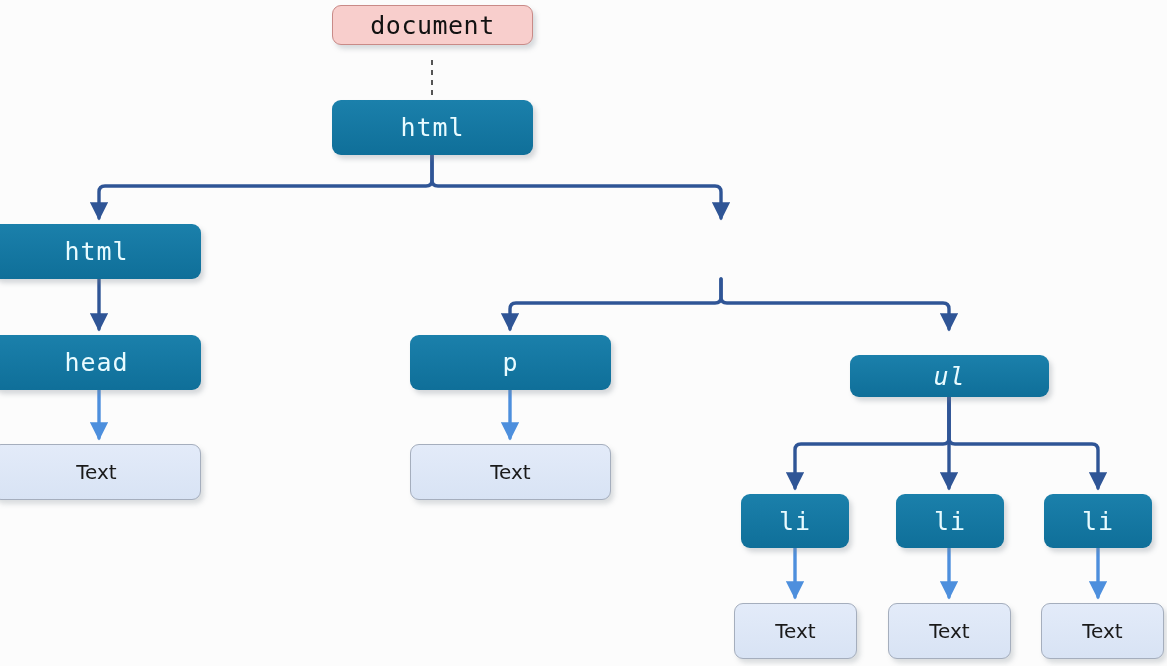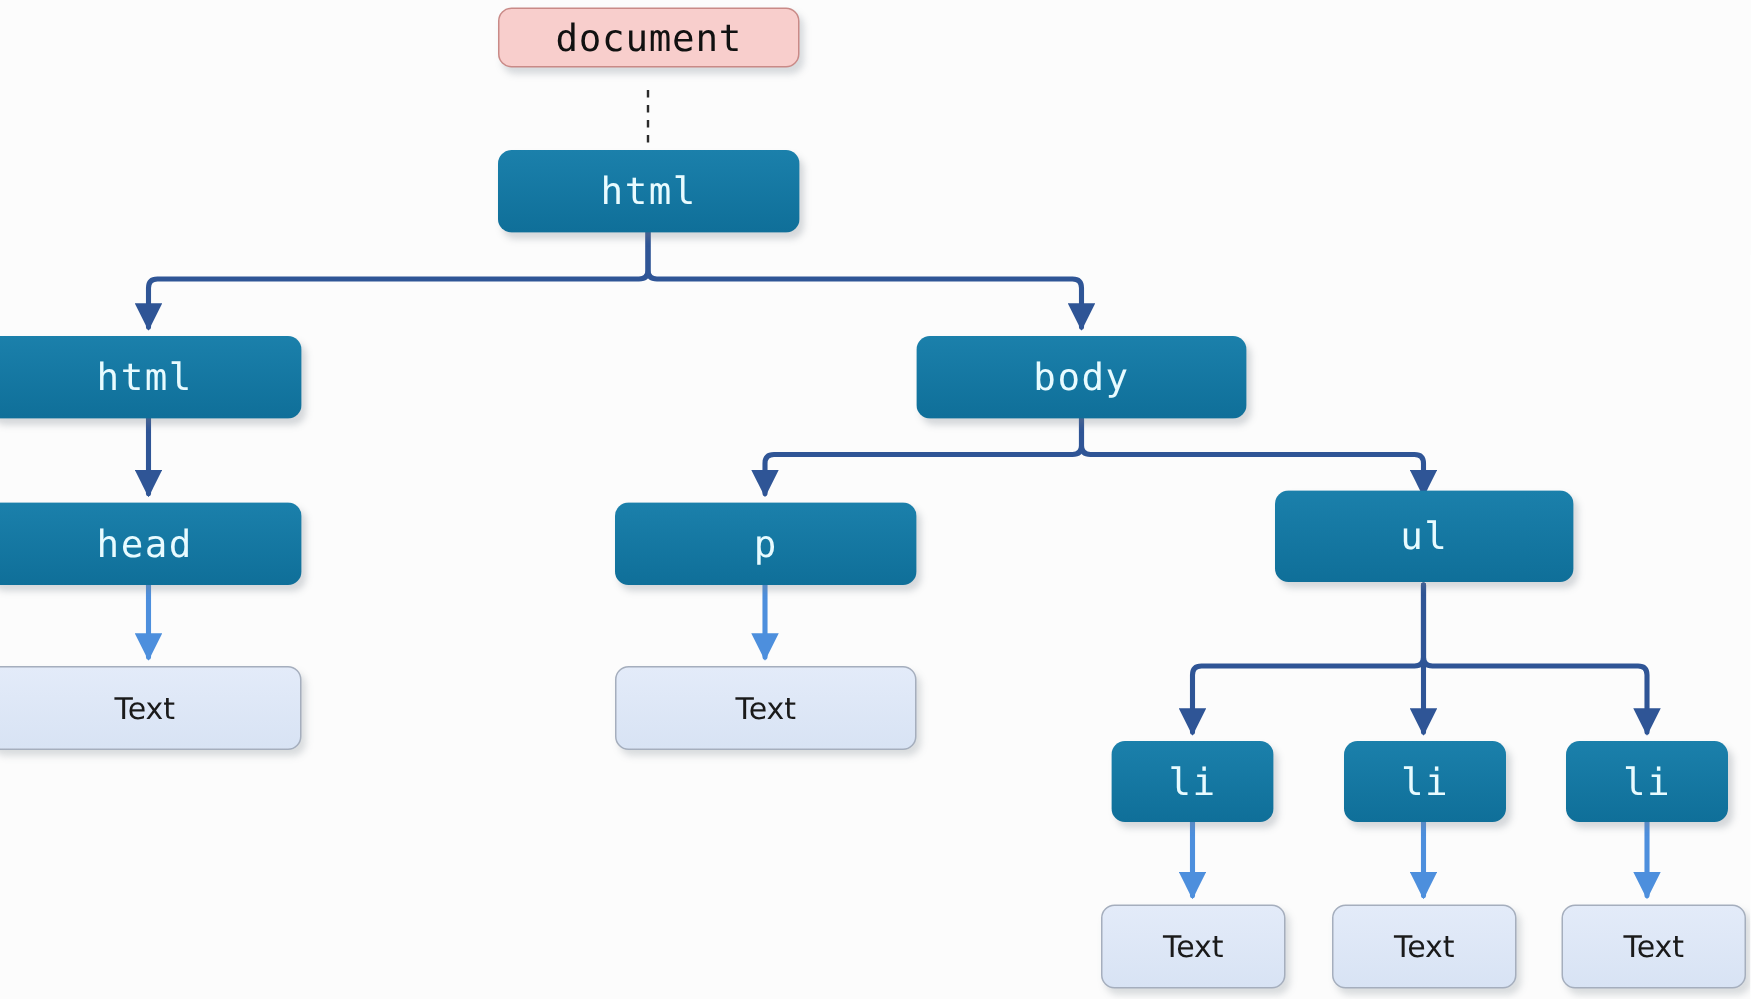--- a/index.html
+++ b/index.html
@@ -109,33 +109,30 @@
   </div>
 
   <div class="node node-element" style="left:332px; top:100px; width:201px; height:55px;">
     <span class="node-label">html</span>
   </div>
 
   <div class="node node-element" style="left:-8px; top:224px; width:209px; height:55px;">
     <span class="node-label">html</span>
   </div>
 
-  <div class="node node-element" style="left:611px; top:224px; width:220px; height:55px;">
-    <span class="node-label">body</span>
-  </div>
 
   <div class="node node-element" style="left:-8px; top:335px; width:209px; height:55px;">
     <span class="node-label">head</span>
   </div>
 
   <div class="node node-element" style="left:410px; top:335px; width:201px; height:55px;">
     <span class="node-label">p</span>
   </div>
 
-  <div class="node node-element" style="left:850px; top:327px; width:199px; height:61px;">
+  <div class="node node-element" style="left:850px; top:355px; width:199px; height:42px;font-style:italic;">
     <span class="node-label">ul</span>
   </div>
 
   <div class="node node-text" style="left:-8px; top:444px; width:209px; height:56px;">
     <span class="node-label">Text</span>
   </div>
 
   <div class="node node-text" style="left:410px; top:444px; width:201px; height:56px;">
     <span class="node-label">Text</span>
   </div>

